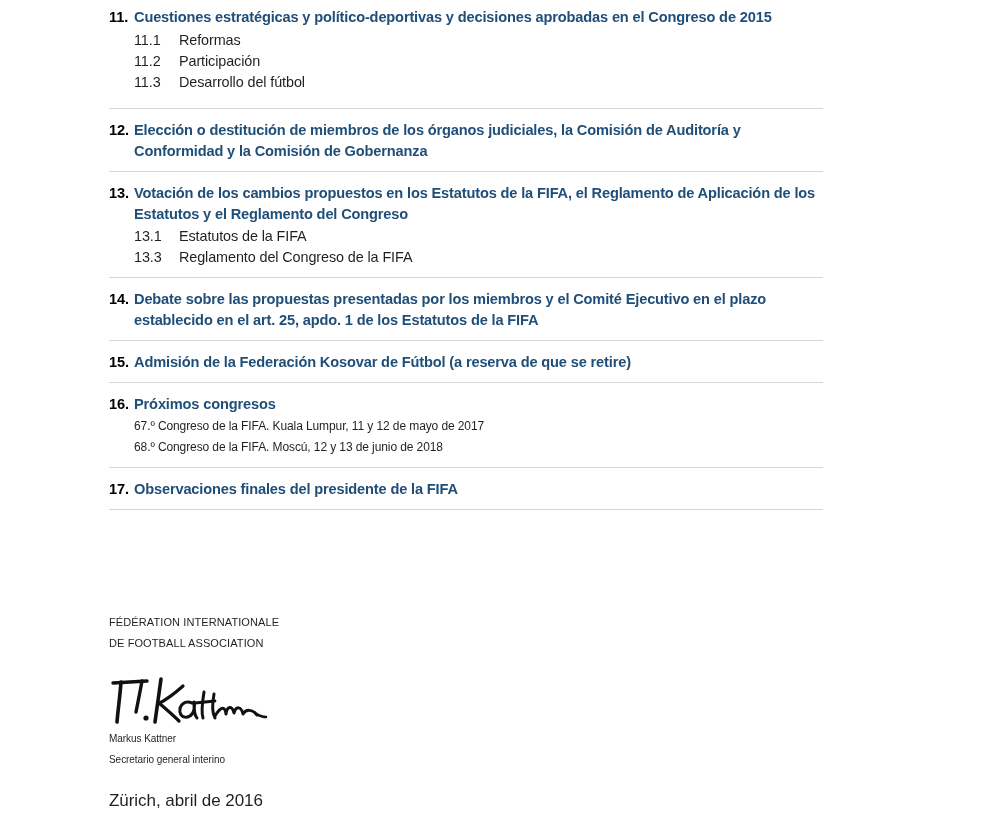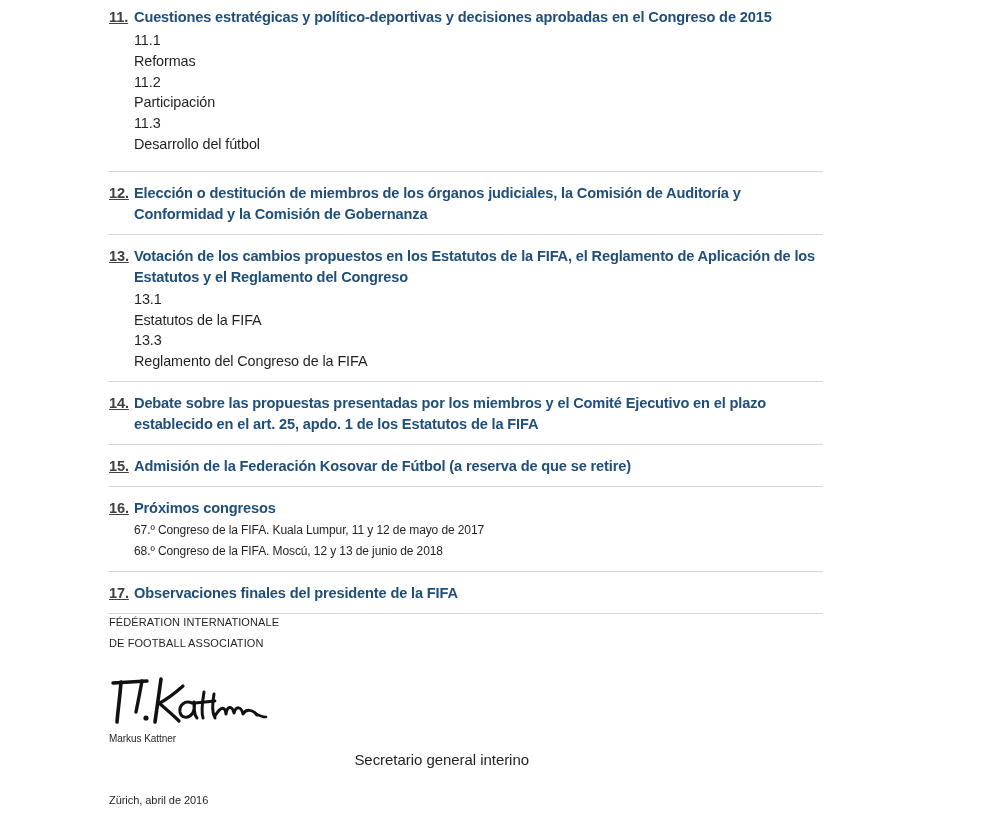--- a/index.html
+++ b/index.html
@@ -48,39 +48,37 @@
     align-items: flex-start;
     color: #1f4e79;
     font-weight: bold;
     font-size: 14.6px;
     line-height: 21px;
     letter-spacing: -0.15px;
   }
   .heading .num {
     flex: 0 0 auto;
     width: 25px;
-    color: #404040;
+    color: #000000;
     font-weight: bold;
-    text-decoration: underline;
   }
   .heading .txt {
     flex: 1 1 auto;
     color: #1f4e79;
     font-weight: bold;
   }
 
   .subitem {
     display: flex;
     align-items: flex-start;
     color: #231f20;
     font-size: 14.4px;
     line-height: 20.8px;
     padding-left: 25px;
     letter-spacing: -0.1px;
-    flex-direction: column;
   }
   .subitem .snum {
     flex: 0 0 auto;
     width: 45px;
   }
   .subitem .stxt {
     flex: 1 1 auto;
   }
 
   .plainline {
@@ -112,29 +110,28 @@
   .sig-mark svg {
     display: block;
   }
   .sig-name {
     font-size: 10px;
     line-height: 21px;
     color: #231f20;
     letter-spacing: -0.05px;
   }
   .sig-role {
-    font-size: 15px;
+    font-size: 10px;
     line-height: 21px;
     color: #231f20;
     letter-spacing: -0.05px;
-    text-align: right;
   }
   .sig-place {
     margin-top: 20px;
-    font-size: 11px;
+    font-size: 17px;
     line-height: 21px;
     color: #231f20;
     letter-spacing: -0.05px;
   }
 </style>
 </head>
 <body>
 
 <div class="page">
 

